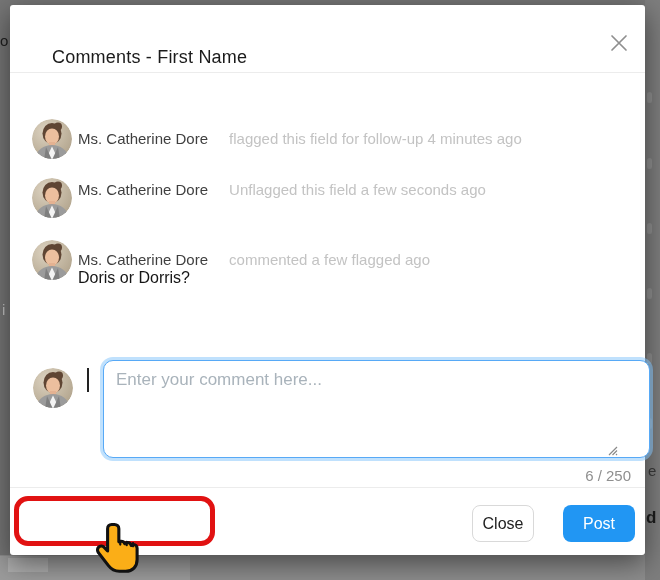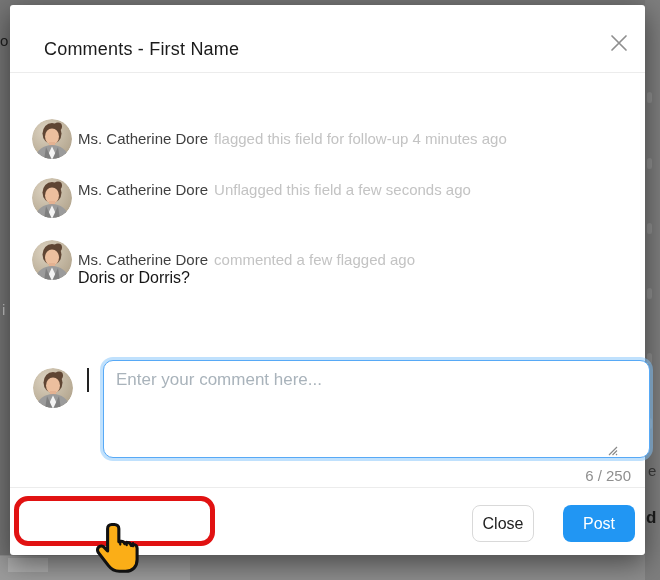--- a/index.html
+++ b/index.html
@@ -18,38 +18,38 @@
   .bd-glyph.light{color:#c2c2c2;}
   .bd-dot{position:absolute;width:5px;height:11px;border-radius:3px;background:#8f8f8f;}
 
   
   .modal{
     position:absolute;left:10px;top:5px;width:635px;height:550px;
     background:#ffffff;border-radius:3px;
     box-shadow:0 8px 28px rgba(0,0,0,.5);
   }
   .modal-title{
-    position:absolute;left:26px;top:26px;margin:8px;
+    position:absolute;left:26px;top:26px;margin:16px;
     font-size:18px;font-weight:400;color:#1b1b1b;letter-spacing:.2px;
   }
   .close-btn{
     position:absolute;right:12px;top:24px;width:28px;height:28px;
     background:none;border:none;cursor:pointer;padding:0;
     display:flex;align-items:center;justify-content:center;
   }
   .divider{position:absolute;left:0;width:635px;height:1px;background:#ececec;}
   .divider.header{top:67px;}
   .divider.footer{top:482px;}
 
   
   .avatar{position:absolute;width:40px;height:40px;border-radius:50%;overflow:hidden;}
   .avatar svg{display:block;width:40px;height:40px;}
   .comment-line{position:absolute;left:68px;white-space:nowrap;font-size:15px;}
   .comment-name{color:#3f3f3f;}
-  .comment-action{color:#c3c3c3;margin-left:6px;}
+  .comment-action{color:#c3c3c3;margin-left:21px;}
   .comment-text{position:absolute;left:68px;font-size:16px;color:#161616;}
 
   
   .composer-textarea{
     position:absolute;left:65px;top:355px;width:547px;height:98px;
     box-sizing:border-box;border:1.5px solid #57a9f6;border-radius:10px;
     box-shadow:0 0 0 3px rgba(129,196,252,.5);
     padding:9px 12px;font-family:"Liberation Sans", sans-serif;
     font-size:17px;color:#333;resize:none;outline:none;background:#fff;margin-left:28px;
   }

